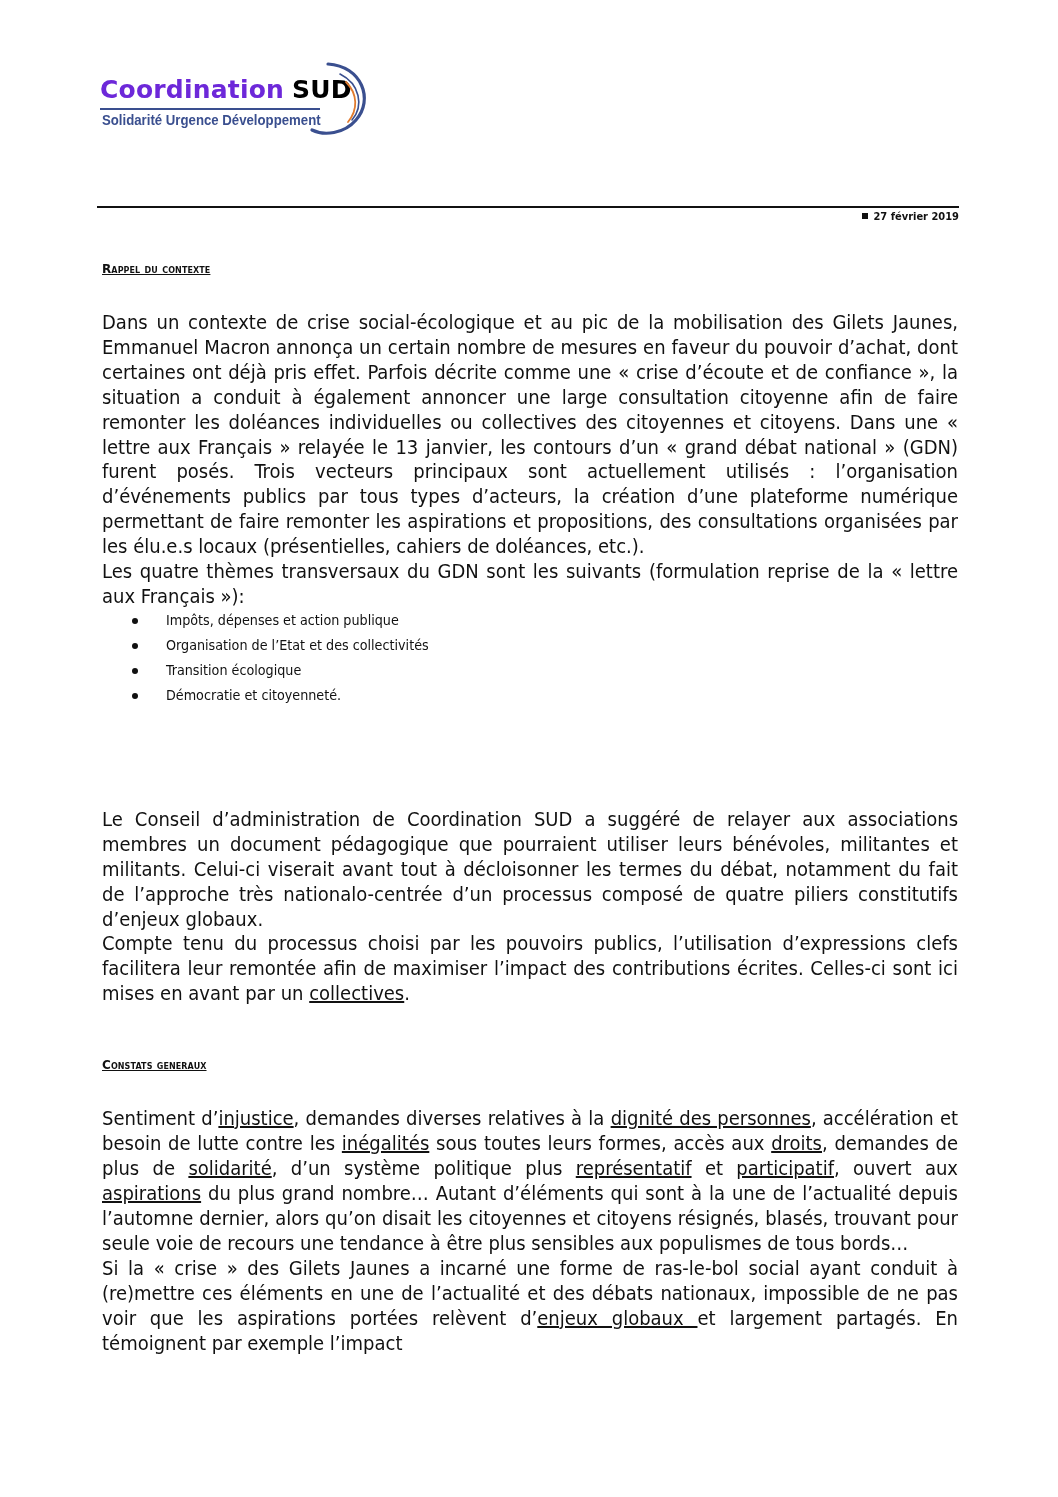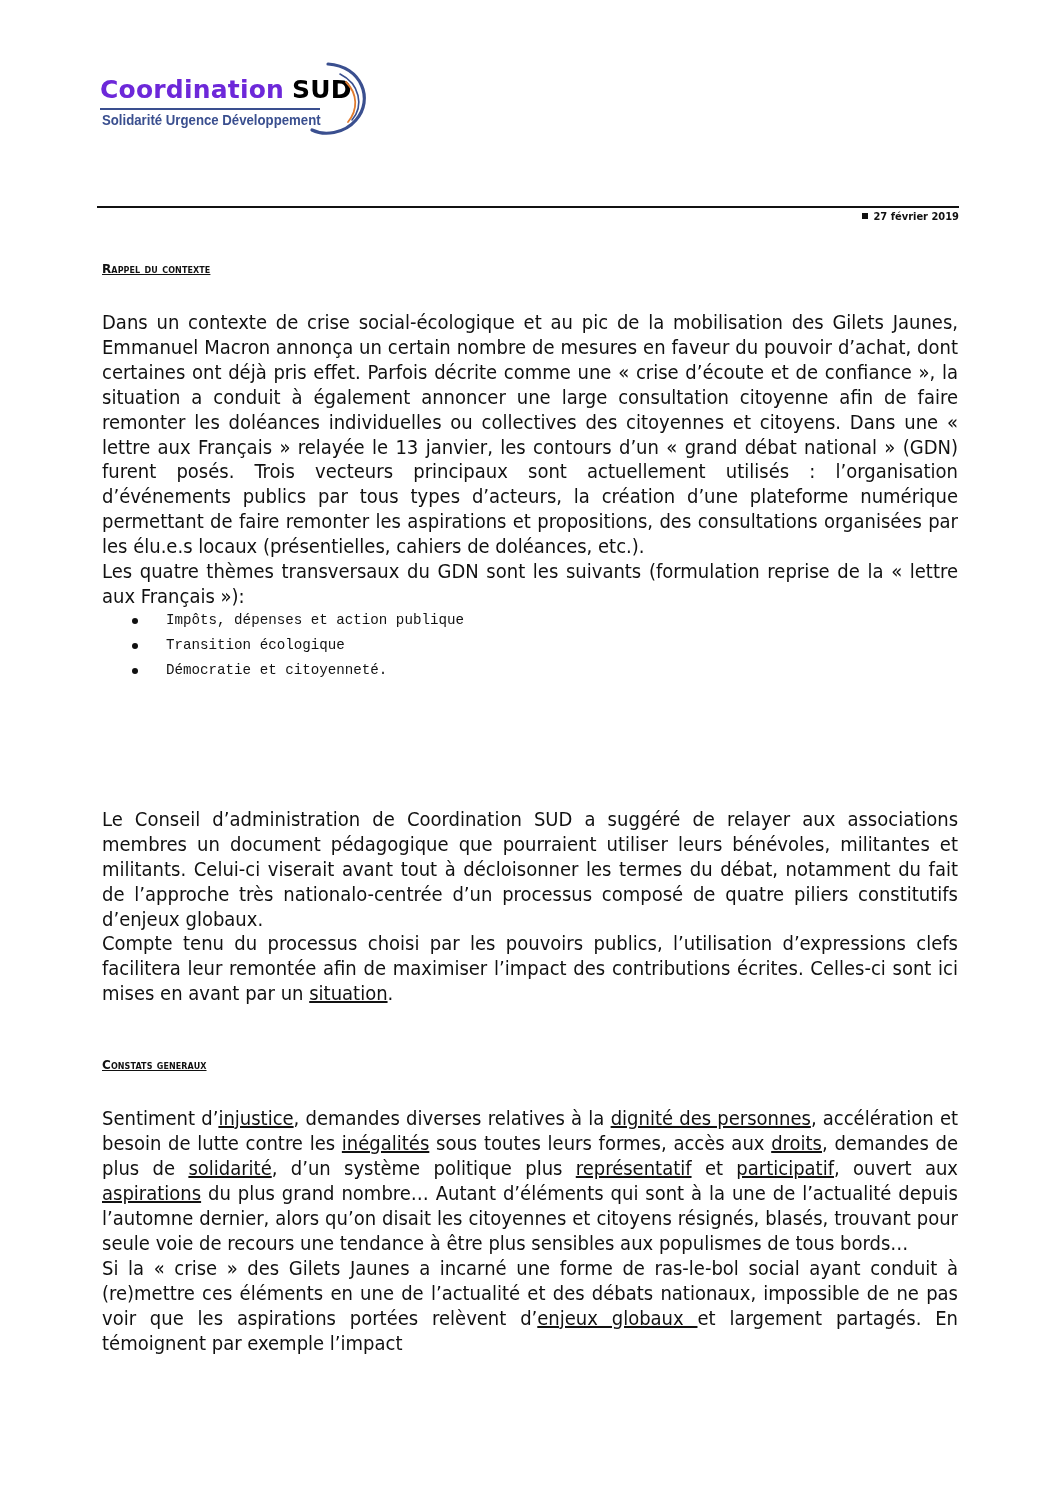--- a/index.html
+++ b/index.html
@@ -56,30 +56,31 @@
 
   <div class="title-rule"></div>
   <div class="date"><span class="sq"></span><span>27 février 2019</span></div>
 
   <div class="heading" style="top:262px;">Rappel du contexte</div>
 
   <div class="para" style="top:310px;">Dans un contexte de crise social-écologique et au pic de la mobilisation des Gilets Jaunes, Emmanuel Macron annonça un certain nombre de mesures en faveur du pouvoir d’achat, dont certaines ont déjà pris effet. Parfois décrite comme une « crise d’écoute et de confiance », la situation a conduit à également annoncer une large consultation citoyenne afin de faire remonter les doléances individuelles ou collectives des citoyennes et citoyens. Dans une « lettre aux Français » relayée le 13 janvier, les contours d’un « grand débat national » (GDN) furent posés. Trois vecteurs principaux sont actuellement utilisés : l’organisation d’événements publics par tous types d’acteurs, la création d’une plateforme numérique permettant de faire remonter les aspirations et propositions, des consultations organisées par les élu.e.s locaux (présentielles, cahiers de doléances, etc.).</div>
 
   <div class="para" style="top:559px;">Les quatre thèmes transversaux du GDN sont les suivants (formulation reprise de la « lettre aux Français »):</div>
 
-  <ul class="bullets" style="top:608px;font-family:Liberation Mono, monospace;">
+  <ul class="bullets" style="top:608px;">
     <li><span class="dot"></span><span>Impôts, dépenses et action publique</span></li>
+    <li><span class="dot"></span><span>Organisation de l’Etat et des collectivités</span></li>
     <li><span class="dot"></span><span>Transition écologique</span></li>
     <li><span class="dot"></span><span>Démocratie et citoyenneté.</span></li>
   </ul>
 
 
   <div class="para" style="top:807px;">Le Conseil d’administration de Coordination SUD a suggéré de relayer aux associations membres un document pédagogique que pourraient utiliser leurs bénévoles, militantes et militants. Celui-ci viserait avant tout à décloisonner les termes du débat, notamment du fait de l’approche très nationalo-centrée d’un processus composé de quatre piliers constitutifs d’enjeux globaux.</div>
 
-  <div class="para" style="top:931px;"><span>Compte tenu du processus choisi par les pouvoirs publics, l’utilisation d’expressions clefs facilitera leur remontée afin de maximiser l’impact des contributions écrites. Celles-ci sont ici mises en avant par un </span><u>situation</u><span>.</span></div>
+  <div class="para" style="top:931px;"><span>Compte tenu du processus choisi par les pouvoirs publics, l’utilisation d’expressions clefs facilitera leur remontée afin de maximiser l’impact des contributions écrites. Celles-ci sont ici mises en avant par un </span><u>collectives</u><span>.</span></div>
 
   <div class="heading" style="top:1058px;">Constats generaux</div>
 
   <div class="para" style="top:1106px;"><span>Sentiment d’</span><u>injustice</u><span>, demandes diverses relatives à la </span><u>dignité des personnes</u><span>, accélération et besoin de lutte contre les </span><u>inégalités</u><span> sous toutes leurs formes, accès aux </span><u>droits</u><span>, demandes de plus de </span><u>solidarité</u><span>, d’un système politique plus </span><u>représentatif</u><span> et </span><u>participatif</u><span>, ouvert aux  </span><u>aspirations</u><span> du plus grand nombre… Autant d’éléments qui sont à la une de l’actualité depuis l’automne dernier, alors qu’on disait les citoyennes et citoyens résignés, blasés, trouvant pour seule voie de recours une tendance à être plus sensibles aux populismes de tous bords…</span></div>
 
   <div class="para" style="top:1256px;"><span>Si la « crise » des Gilets Jaunes a incarné une forme de ras-le-bol social ayant conduit à (re)mettre ces éléments en une de l’actualité et des débats nationaux, impossible de ne pas voir que les aspirations portées relèvent d’</span><u>enjeux globaux </u><span>et largement partagés. En témoignent par exemple l’impact</span></div>
 
 </div>
 
 </body></html>

